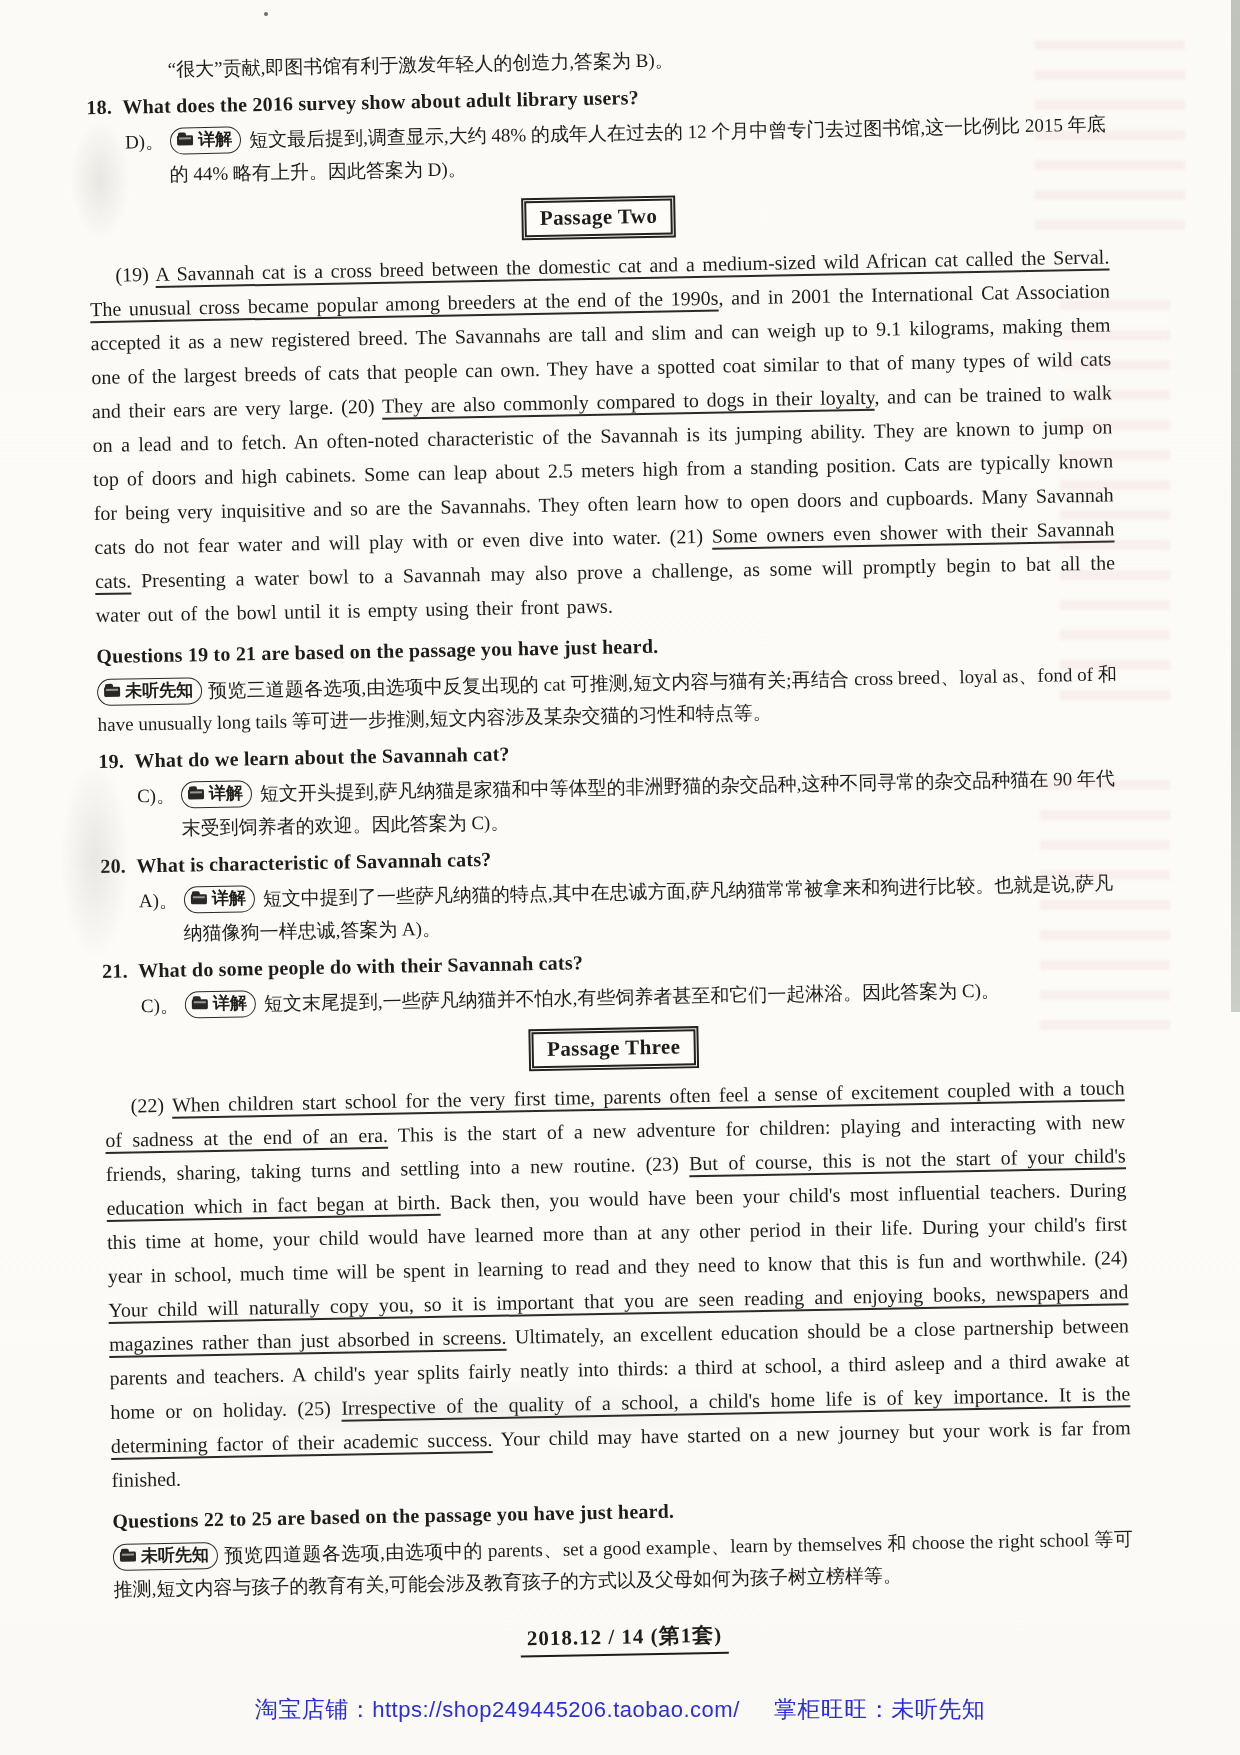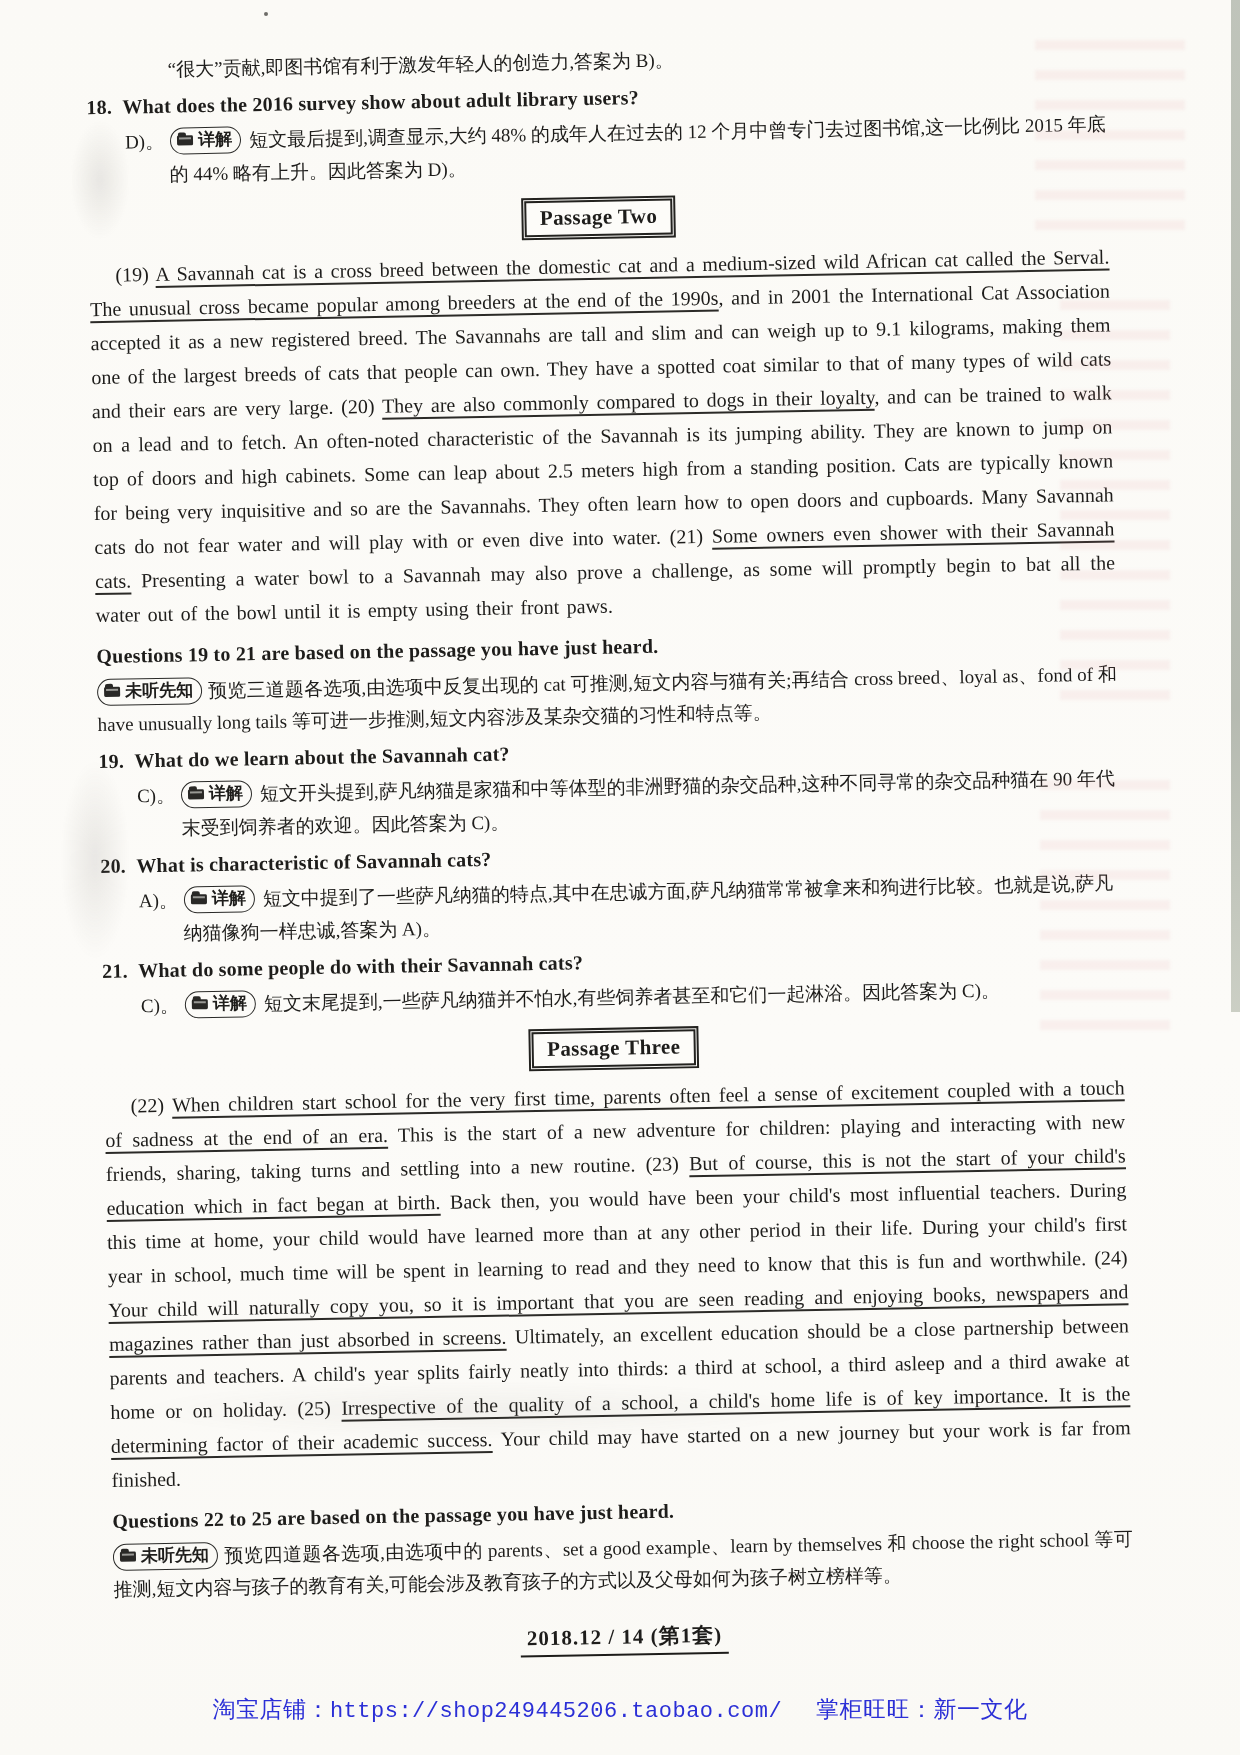--- a/index.html
+++ b/index.html
@@ -56,21 +56,21 @@
   .footer-date span {
     display:inline-block; font-weight:700; font-size:21px; letter-spacing:1px;
     border-bottom:2.6px solid #1d1c1a; padding:0 6px 3px;
   }
 
   .shop-line {
     position:absolute; left:0; top:1694px; width:1240px; text-align:center;
     font-size:23px; color:#2b2fd6; letter-spacing:.5px;
   }
   .shop-line .zh { font-family:Liberation Mono, monospace; }
-  .shop-line .url { font-family:Liberation Mono, monospace; font-size:22px; }
+  .shop-line .url { font-family:Liberation Sans, sans-serif; font-size:22px; }
   .gap { display:inline-block; width:34px; }
 
   
   .edge-strip { position:absolute; right:0; top:0; width:9px; height:1012px; background:linear-gradient(180deg,#b9beb4,#aeb3a9 70%,#c6cabf); opacity:.9; }
   .artifact { position:absolute; pointer-events:none; }
   .ghost {
     background:repeating-linear-gradient(180deg, rgba(214,120,130,.18) 0 10px, rgba(255,255,255,0) 10px 30px);
     filter:blur(1.4px); opacity:.5;
   }
   .smudge { background:radial-gradient(ellipse at center, rgba(120,115,110,.14), rgba(0,0,0,0) 70%); filter:blur(1px); }
@@ -173,16 +173,16 @@
   <div class="edge-strip"></div>
   <div class="artifact dot" style="left:264px; top:12px;"></div>
   <div class="artifact ghost" style="left:1035px; top:40px; width:150px; height:200px;"></div>
   <div class="artifact ghost" style="left:1060px; top:300px; width:110px; height:420px;"></div>
   <div class="artifact ghost" style="left:1040px; top:780px; width:130px; height:260px;"></div>
   <div class="artifact smudge" style="left:70px; top:120px; width:60px; height:120px;"></div>
   <div class="artifact smudge" style="left:60px; top:760px; width:70px; height:200px;"></div>
   <div class="artifact smudge" style="left:130px; top:1380px; width:700px; height:60px; opacity:.5;"></div>
 
   <div class="shop-line">
-    <span class="zh">淘宝店铺：</span><span class="url">https://shop249445206.taobao.com/</span><span class="gap"></span><span class="zh">掌柜旺旺：新一文化</span>
+    <span class="zh">淘宝店铺：</span><span class="url">https://shop249445206.taobao.com/</span><span class="gap"></span><span class="zh">掌柜旺旺：未听先知</span>
   </div>
 
 </div>
 
 </body></html>

